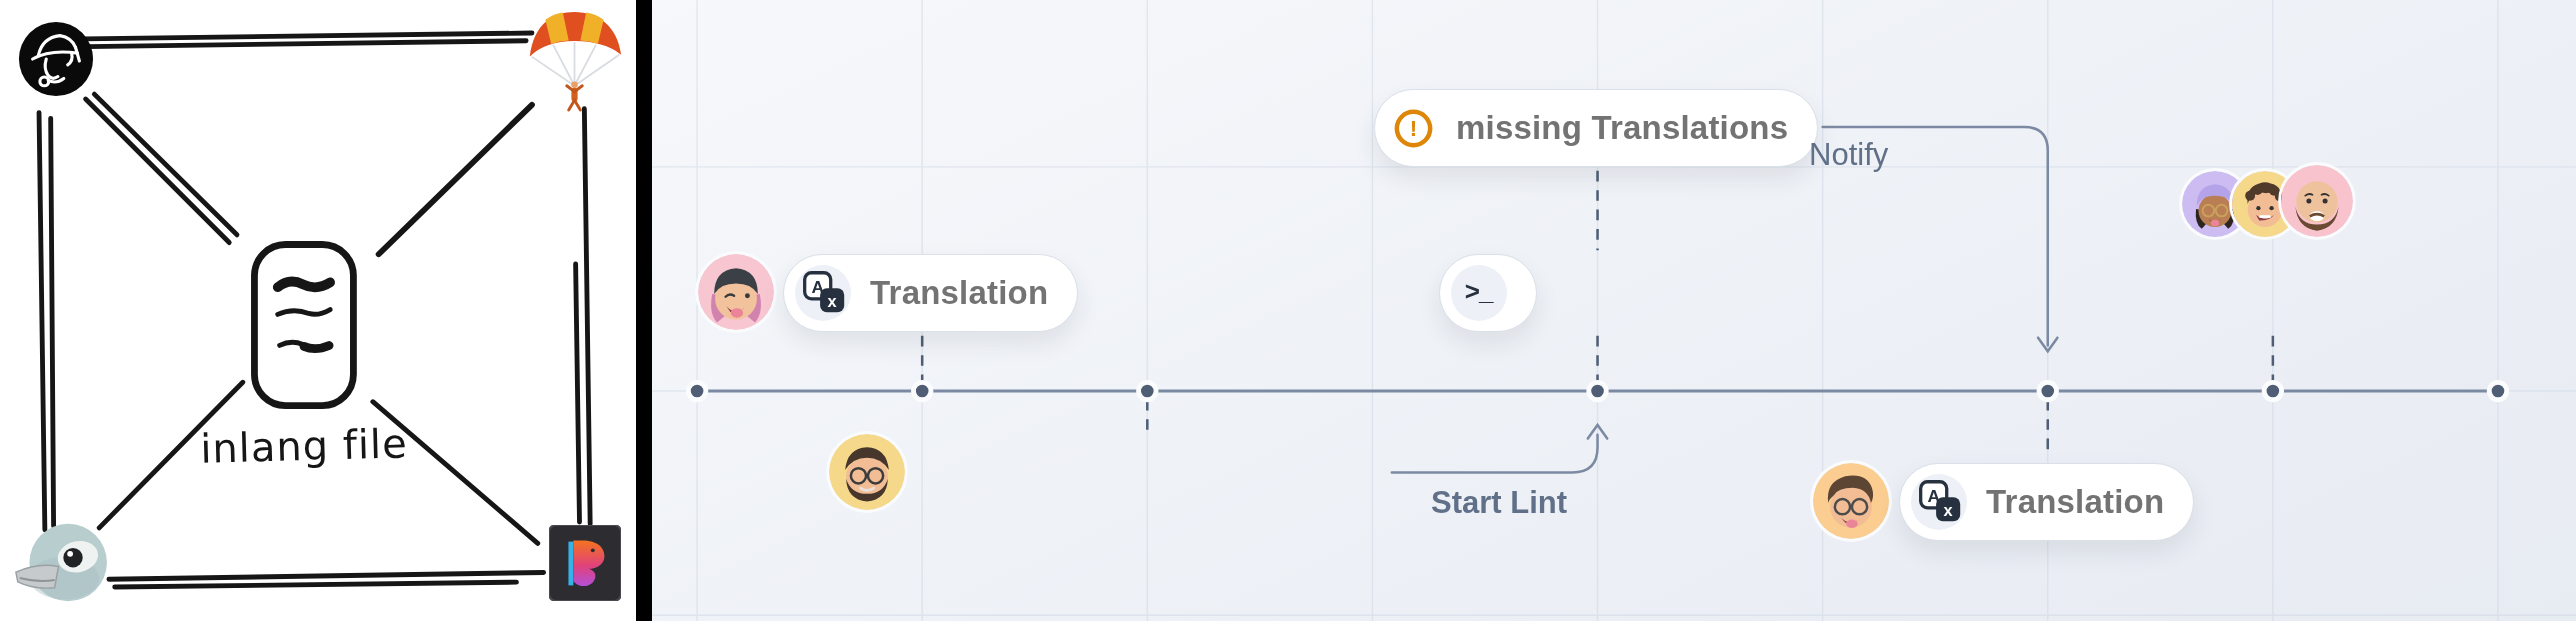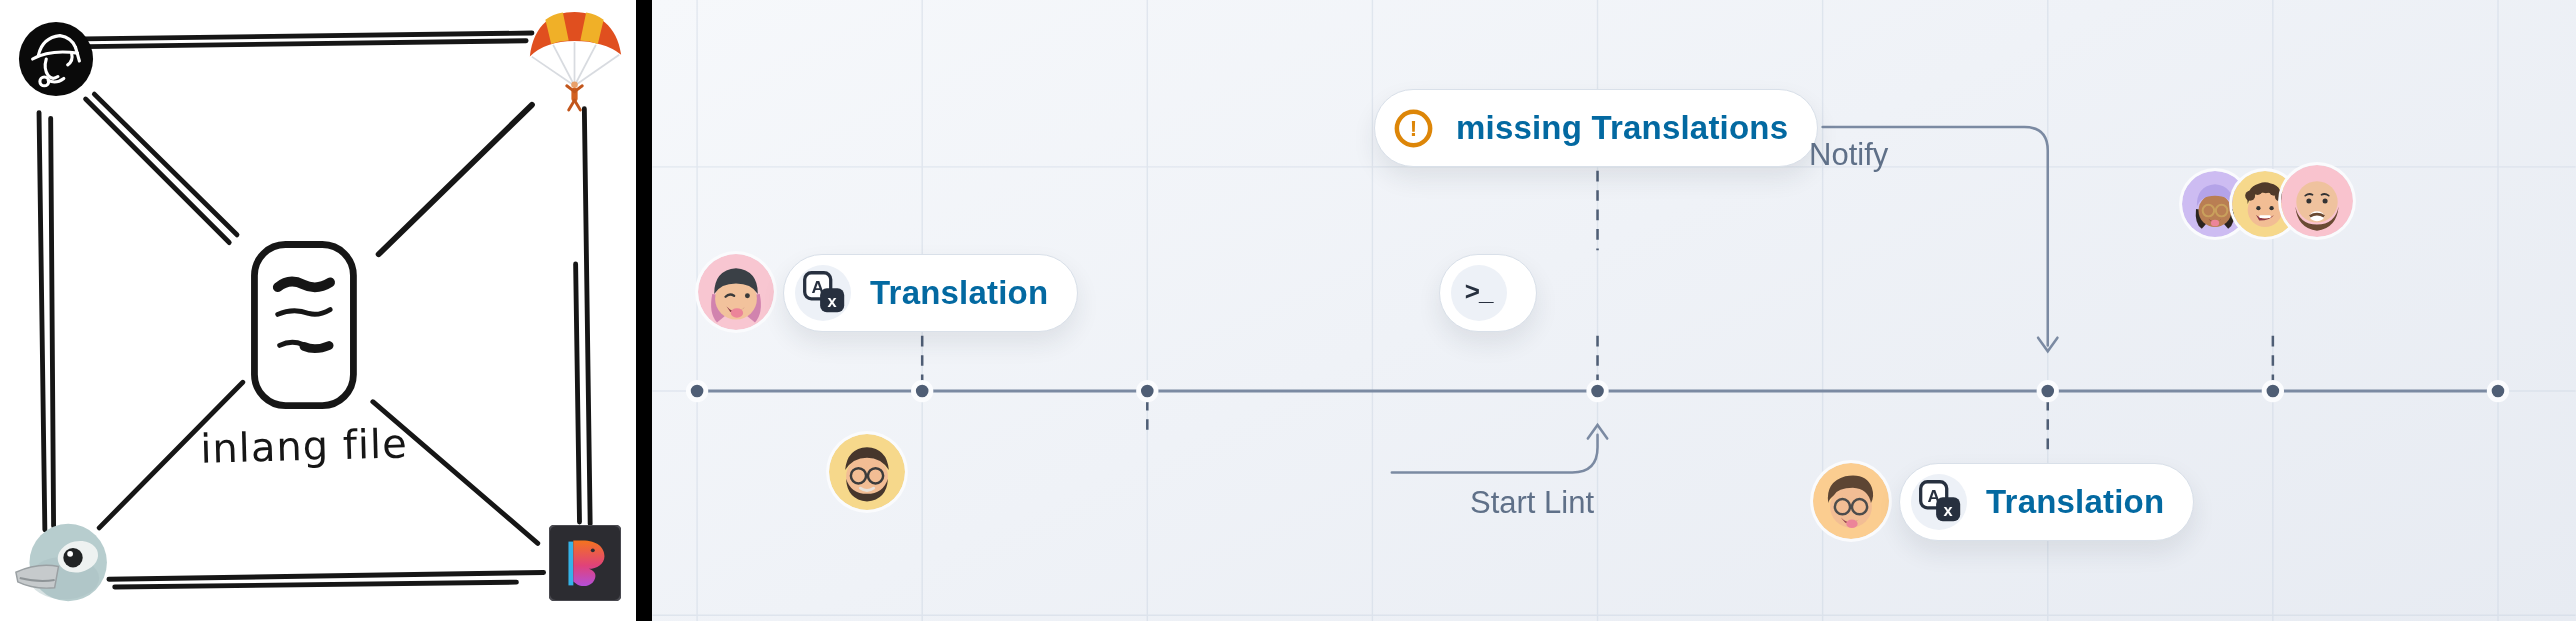--- a/index.html
+++ b/index.html
@@ -14,21 +14,21 @@
            font-family:"DejaVu Sans",cursive,sans-serif;}
   .divider{position:absolute;left:636px;top:0;width:16.5px;height:621px;background:#000;}
   
   .right-bg{position:absolute;left:652px;top:0;width:1924px;height:621px;
             background:linear-gradient(155deg,#f6f8fb 0%,#eff2f7 45%,#e7ebf2 100%);}
   svg.overlay{position:absolute;left:0;top:0;pointer-events:none;}
   
   .badge{position:absolute;height:78px;display:flex;align-items:center;gap:19.4px;
          padding:0 29px 0 10.7px;background:#ffffff;border:1.9px solid #d9e0e9;border-radius:41px;
          box-shadow:0 11.6px 25px rgba(30,41,59,.09);box-sizing:border-box;}
-  .badge-label{font-size:33px;font-weight:700;color:#0369a1;white-space:nowrap;letter-spacing:0.2px;}
+  .badge-label{font-size:33px;font-weight:700;color:#737373;white-space:nowrap;letter-spacing:0.2px;}
   .chip{width:56px;height:56px;border-radius:50%;background:#edf1f7;display:flex;
         align-items:center;justify-content:center;flex:0 0 auto;}
   .chip-plain{background:transparent;width:47px;height:47px;margin-left:3.9px;}
   .chip-review{background:#f3e6fc;}
   .term{font-size:26px;font-weight:700;color:#27303f;letter-spacing:-1px;transform:translateY(-1.9px);}
   
   .avatar{position:absolute;border-radius:50%;overflow:hidden;box-shadow:0 0 0 2.9px #fafbfd;}
   .avatar svg{display:block;width:100%;height:100%;}
   
   .conn-label{position:absolute;font-size:31px;font-weight:500;color:#5f7088;white-space:nowrap;}
@@ -314,16 +314,16 @@
         <rect x="9" y="7" width="27" height="27" rx="7" fill="#ffffff" stroke="#27303f" stroke-width="3.4"></rect>
         <text x="22.5" y="27.5" font-size="18" font-weight="700" fill="#27303f" text-anchor="middle">A</text>
         <rect x="25" y="23" width="25" height="25" rx="7" fill="#27303f"></rect>
         <text x="37.5" y="42" font-size="17" font-weight="700" fill="#ffffff" text-anchor="middle">x</text>
       </svg>
     </span>
     <span class="badge-label">Translation</span>
   </div>
 
   <div class="conn-label" style="left:1809px;top:137px;">Notify</div>
-  <div class="conn-label" style="left:1470px;top:485px;">Start Lint</div>
+  <div class="conn-label" style="left:1431px;top:485px;font-weight:bold;">Start Lint</div>
 
 </div>
 
 
 </body></html>

